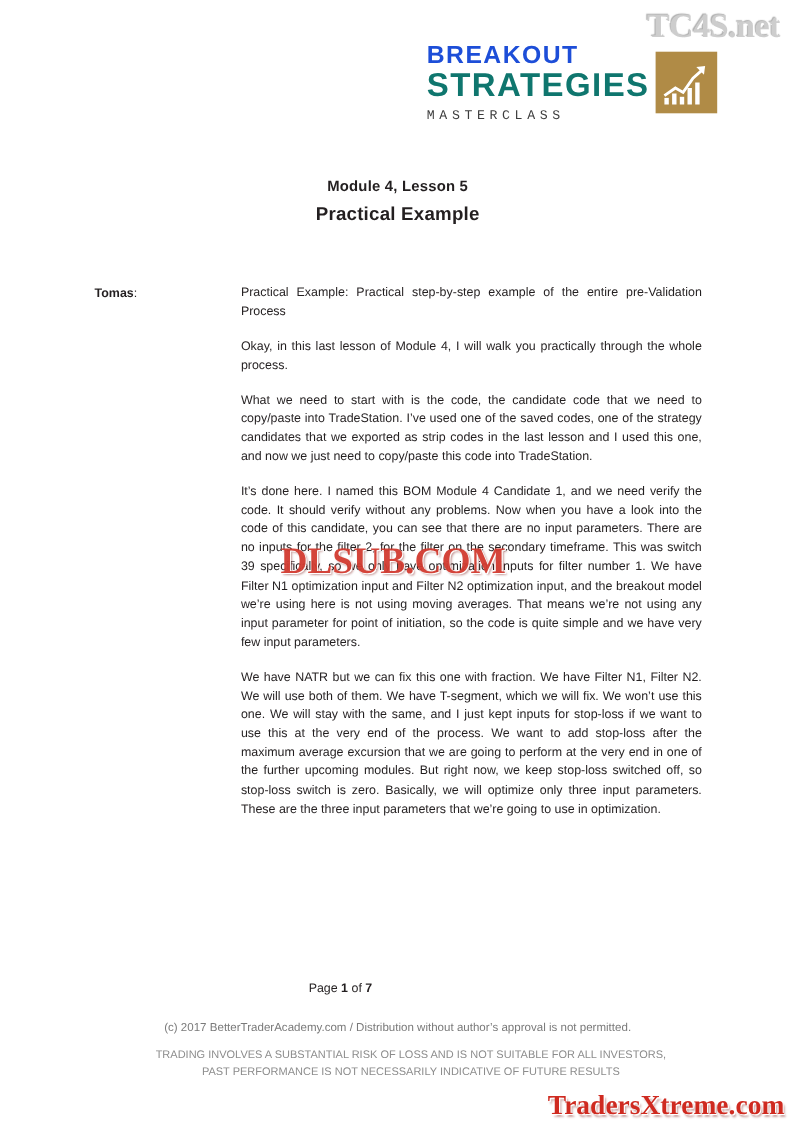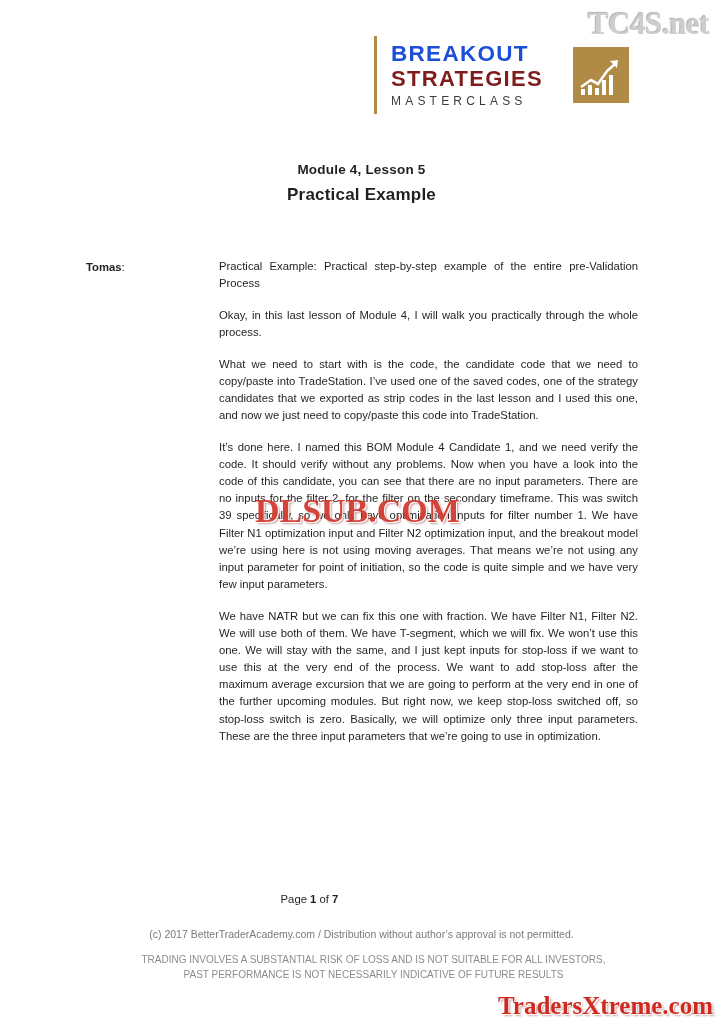--- a/index.html
+++ b/index.html
@@ -76,32 +76,33 @@
     flex: 1;
   }
   .logo-l1 {
     font-size: 22.5px;
     font-weight: bold;
     letter-spacing: 1.3px;
     color: #1d4ed8;
     line-height: 1.08;
   }
   .logo-l2 {
-    font-size: 22px;
+    font-size: 30px;
     font-weight: bold;
     letter-spacing: 1.3px;
-    color: #7f1d1d;
+    color: #0f766e;
     line-height: 1.08;
   }
   .logo-l3 {
     font-size: 12px;
     font-weight: normal;
     letter-spacing: 4.2px;
     color: #3c3c3c;
     margin-top: 3px;
+    font-family: Liberation Mono, monospace;
   }
   .logo-mark {
     width: 56px;
     height: 56px;
     background: #b08b46;
     align-self: center;
     margin-left: 6px;
     position: relative;
   }
   .logo-mark svg { display: block; }

